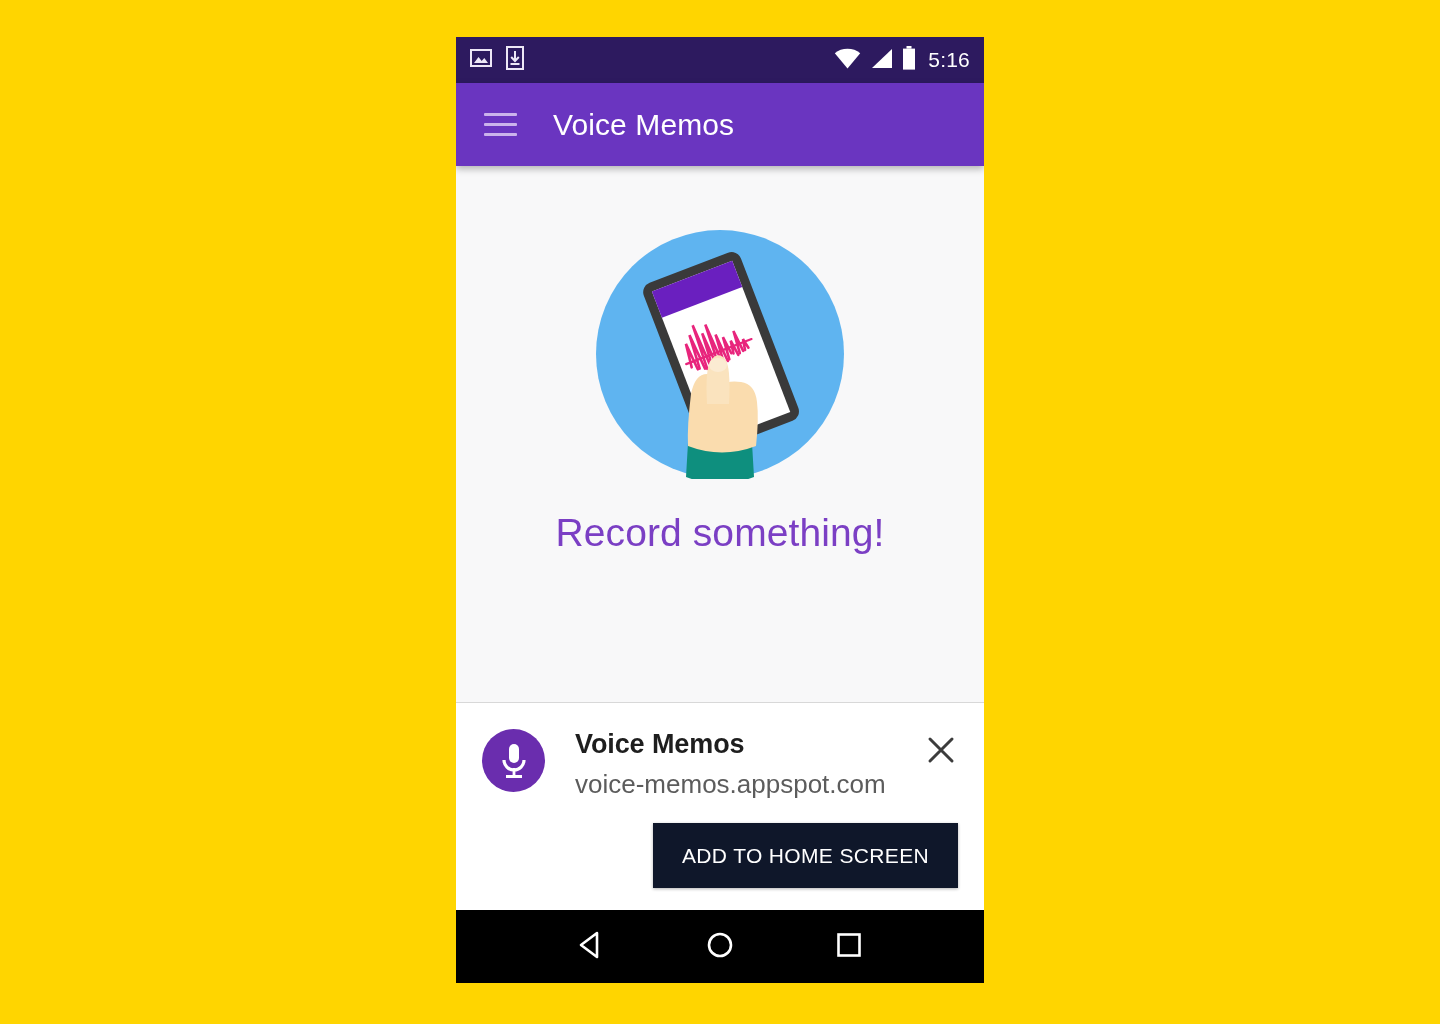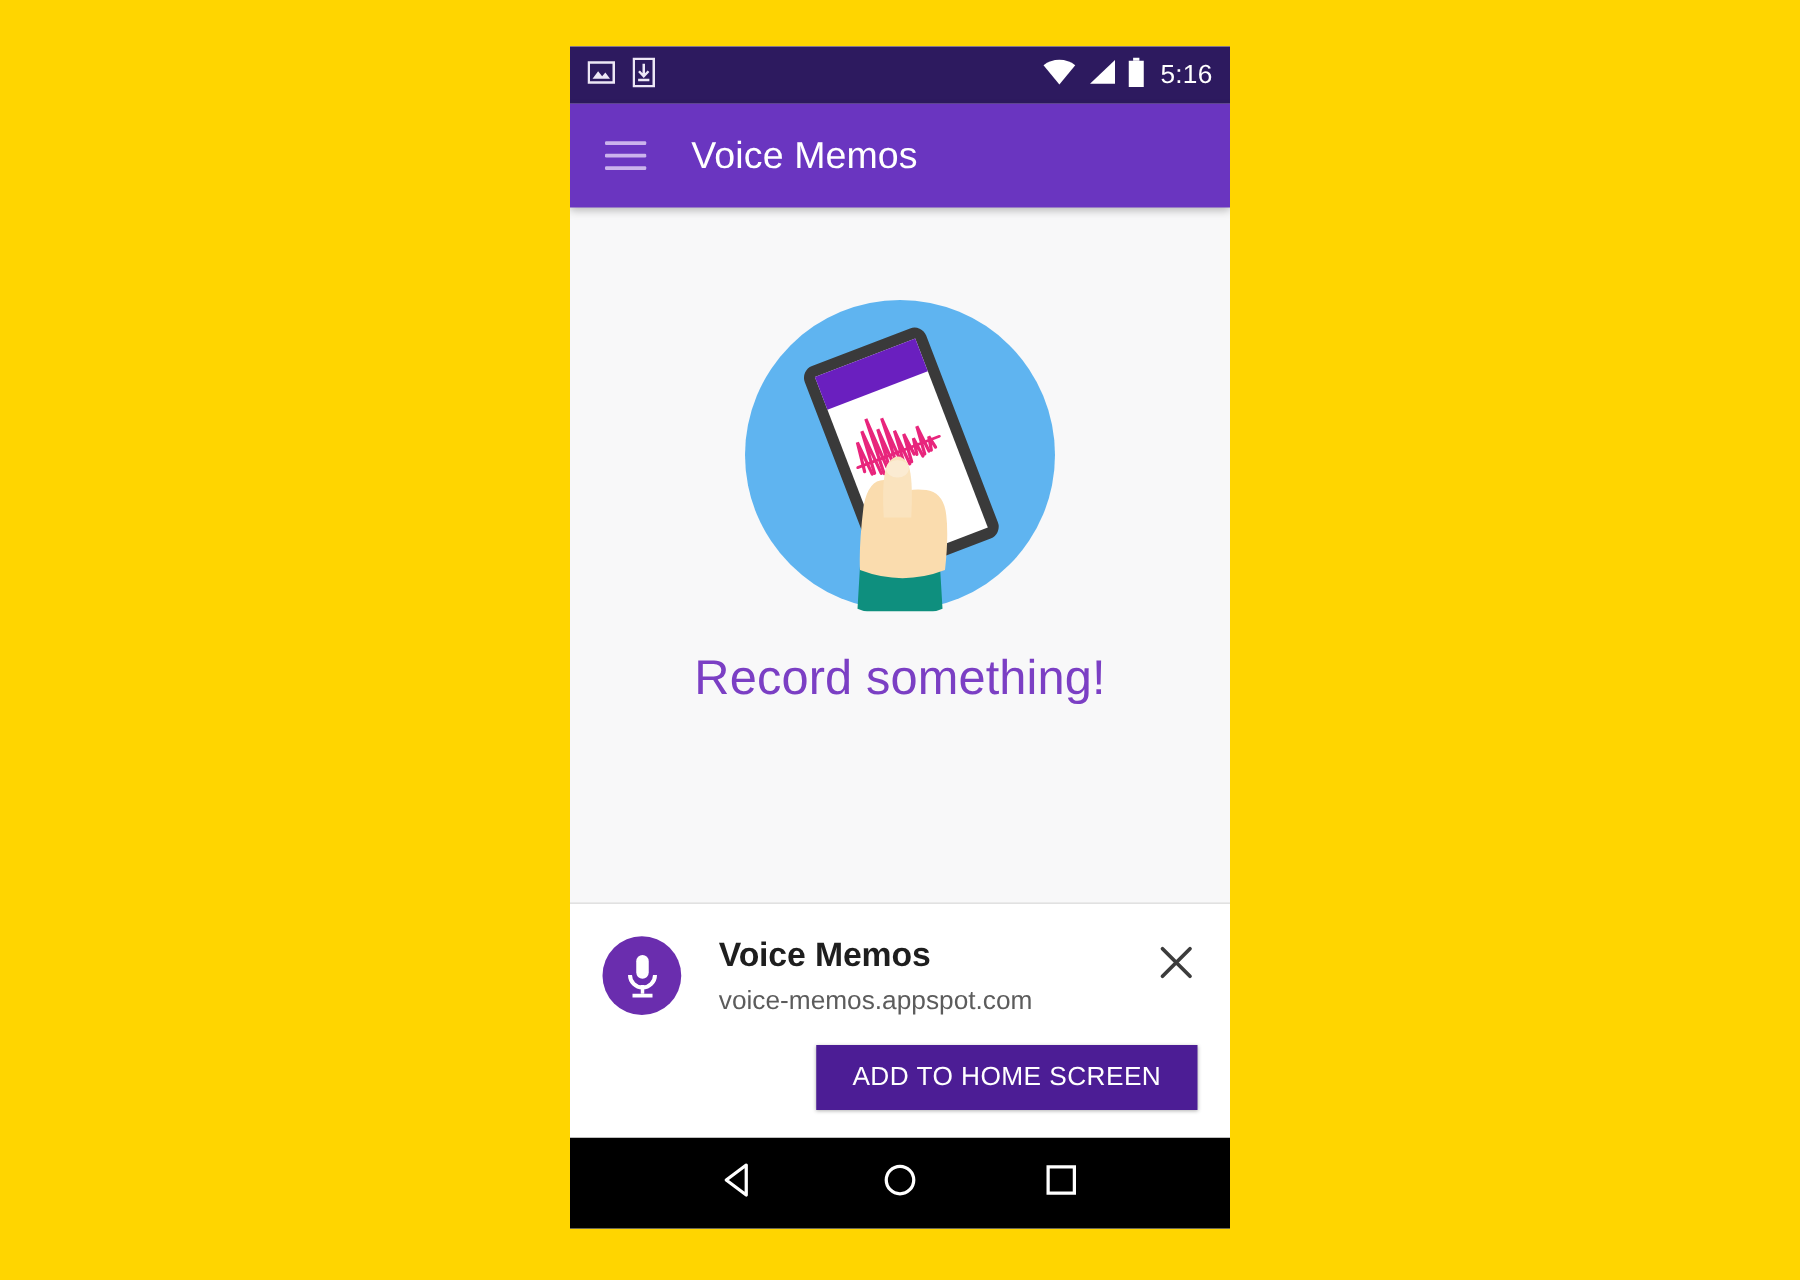--- a/index.html
+++ b/index.html
@@ -111,41 +111,41 @@
   }
   .banner-texts { margin-left:30px; padding-top:2px; flex:1 1 auto; }
   #banner-app-name {
     font-size:27px;
     font-weight:bold;
     color:#1E1E1E;
     letter-spacing:-.1px;
   }
   #banner-origin {
     margin-top:9px;
-    font-size:21px;
+    font-size:26px;
     color:#5C5C5C;
     letter-spacing:0;
   }
   #banner-close {
     flex:0 0 auto;
     width:34px; height:34px;
     cursor:pointer;
     margin-top:6px;
   }
   .banner-actions { display:flex; justify-content:flex-end; margin-top:23px; }
   #install-button {
-    background:#4c1d95;
+    background:#0f172a;
     color:#FFFFFF;
     border:none;
     font-family:"Liberation Sans", sans-serif;
     font-size:21px;
     font-weight:400;
     letter-spacing:.35px;
     padding:0 29px;
-    height:52px;
+    height:65px;
     cursor:pointer;
     box-shadow:0 1px 3px rgba(0,0,0,.30);
   }
 
   
   #navbar {
     flex:0 0 auto;
     height:73px;
     background:#000000;
     display:flex; align-items:center; justify-content:space-around;

